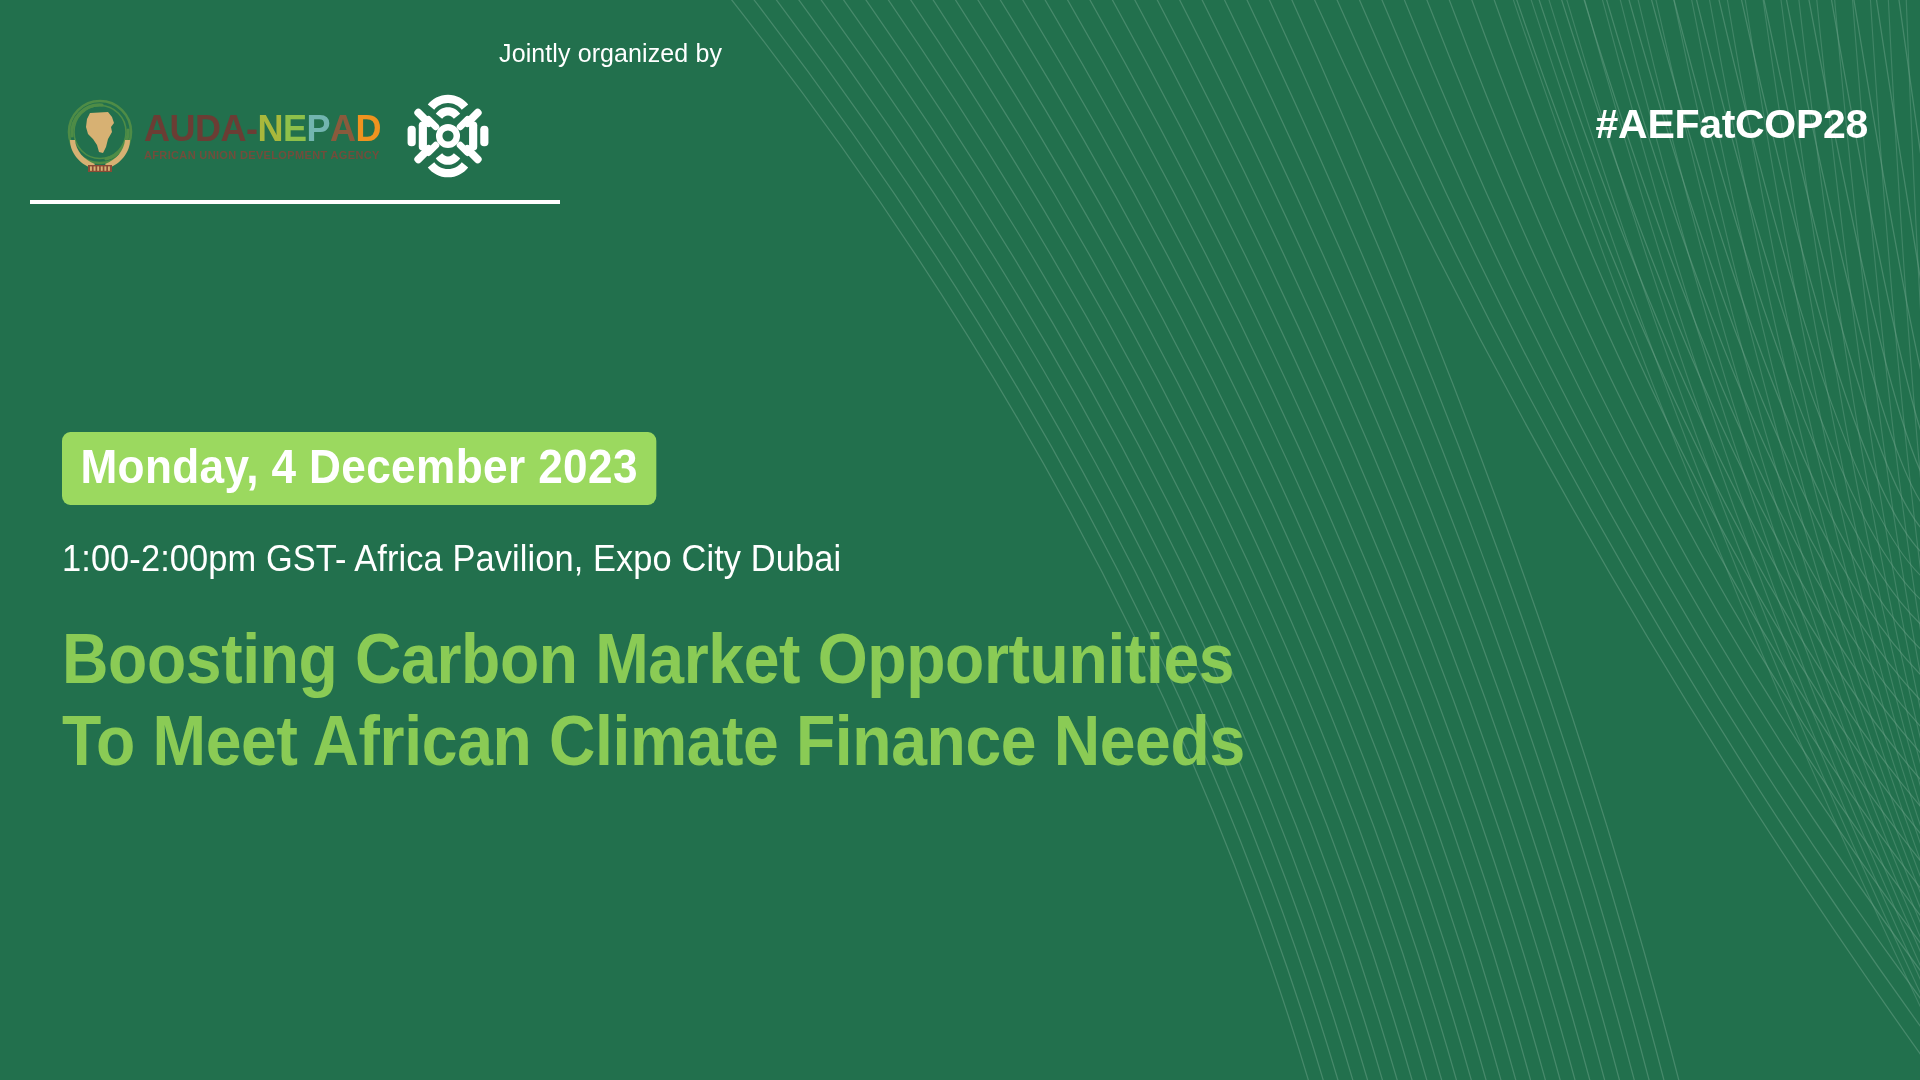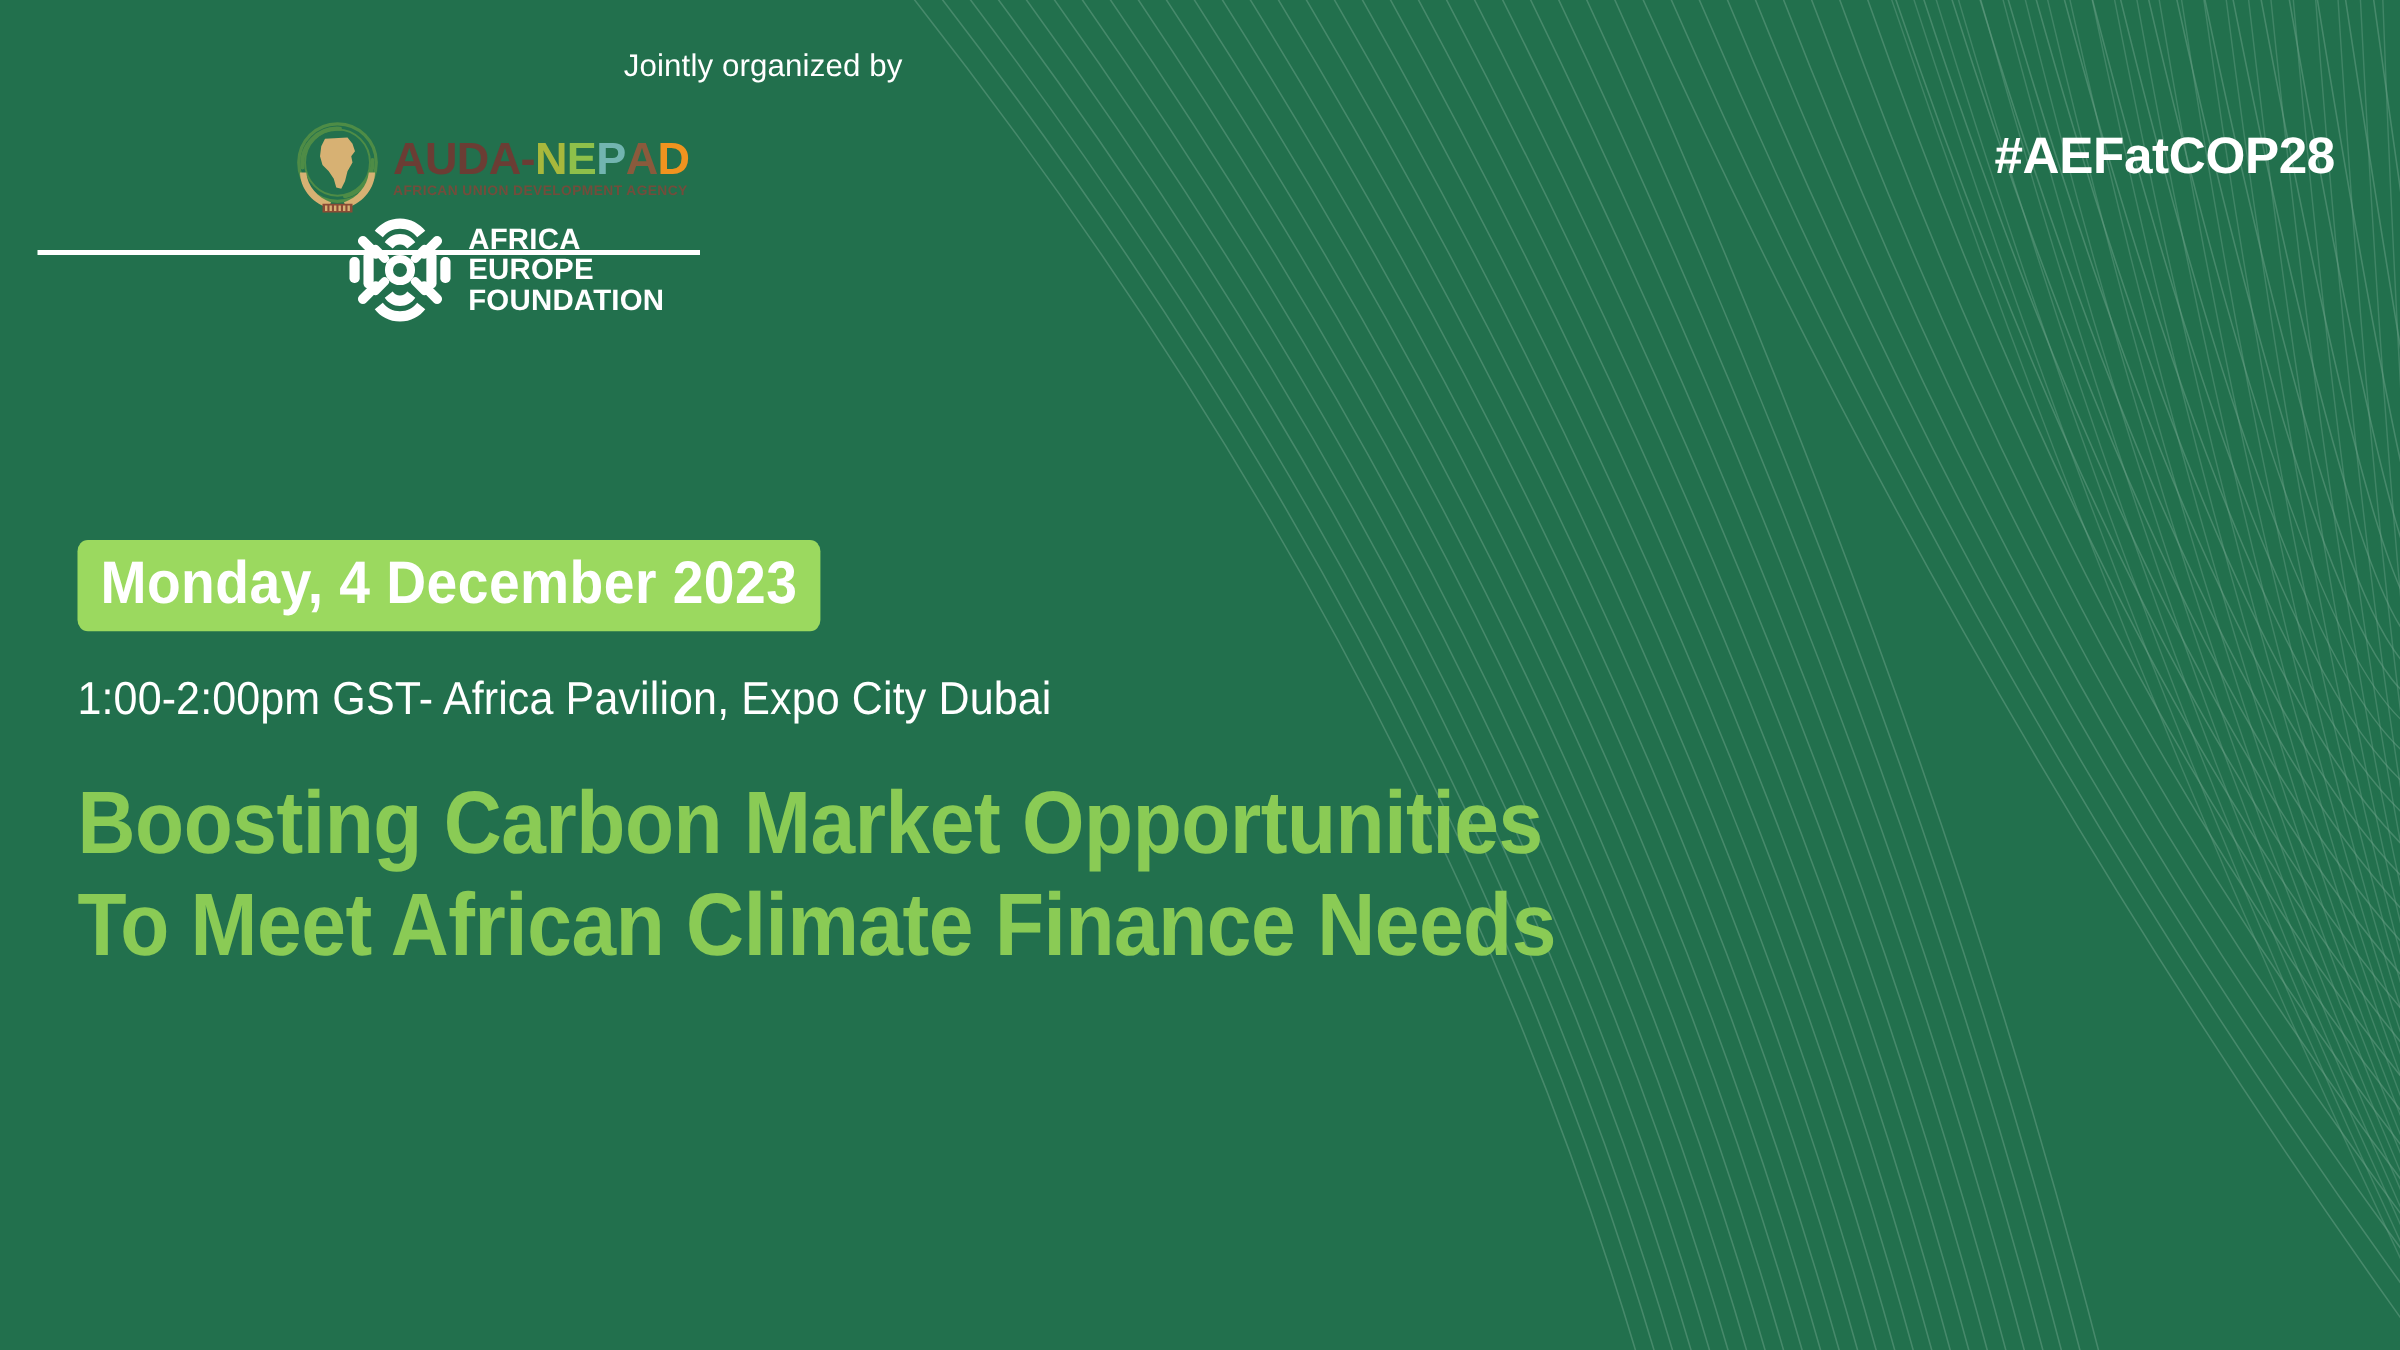--- a/index.html
+++ b/index.html
@@ -41,24 +41,23 @@
     font-size:25px;
     font-weight:400;
     letter-spacing:.1px;
     line-height:1.1;
     font-family:"Liberation Sans", sans-serif;
     text-align:right;
   }
 
   #logo-row {
     display:flex;
-    align-items:center;
+    align-items:flex-end;
     margin-top:26px;
     height:84px;
-    flex-direction:column;
   }
 
   
   #auda-logo {
     display:flex;
     align-items:center;
     height:84px;
   }
   #auda-emblem {
     position:relative;
@@ -369,25 +368,20 @@
               <rect x="27.5" y="55" width="8" height="20" rx="3.8" transform="rotate(45 31.5 65)"></rect>
 
               <rect x="74" y="58" width="9" height="26" rx="4.2" transform="rotate(-45 78.5 71)"></rect>
               <rect x="64.5" y="55" width="8" height="20" rx="3.8" transform="rotate(-45 68.5 65)"></rect>
 
               <rect x="45.5" y="2.5" width="9" height="8" rx="4"></rect>
               <rect x="45.5" y="89.5" width="9" height="8" rx="4"></rect>
             </g>
           </svg>
         </div>
-        <div id="aef-wordmark">
-          <div>AFRICA</div>
-          <div>EUROPE</div>
-          <div>FOUNDATION</div>
-        </div>
       </div>
 
     </div>
   </div>
 
   <div id="organizer-divider"></div>
 
   <div id="hashtag">#AEFatCOP28</div>
 
   <div id="main-content">

